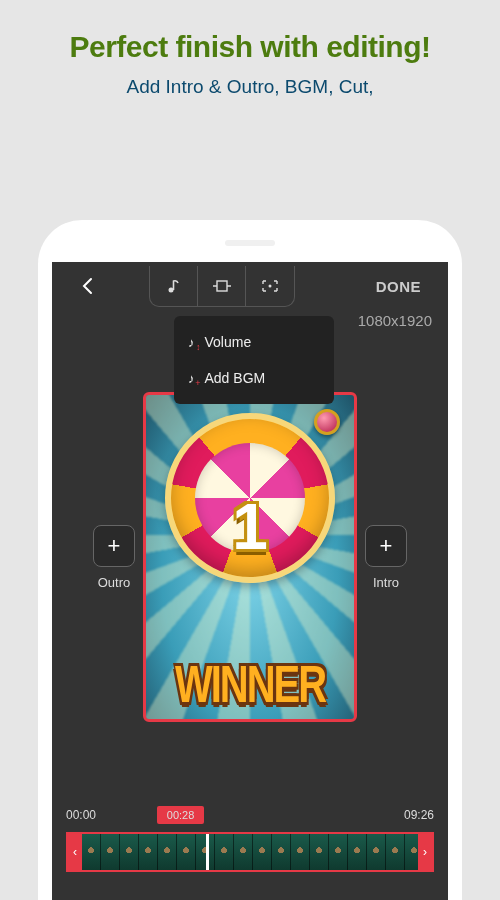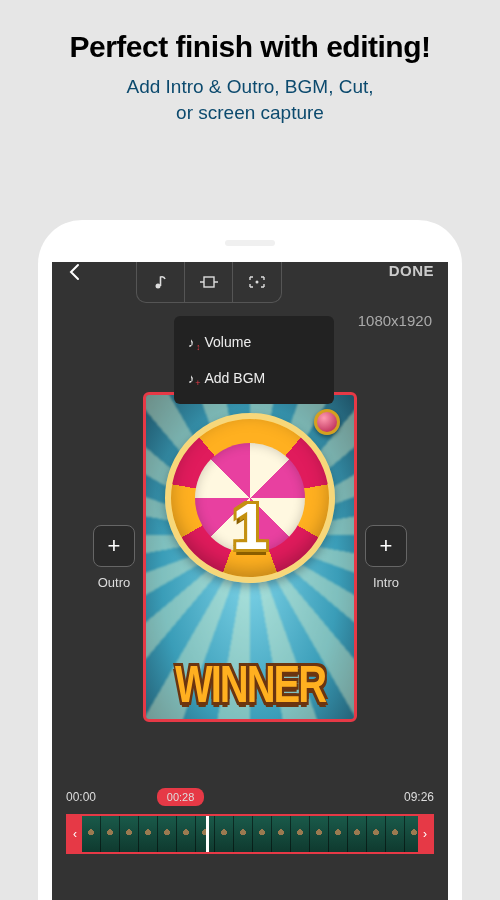--- a/index.html
+++ b/index.html
@@ -11,21 +11,21 @@
     overflow: hidden;
     position: relative;
   }
   .promo-header {
     text-align: center;
     padding-top: 30px;
   }
   .promo-title {
     font-size: 30px;
     font-weight: 700;
-    color: #000000;
+    color: #4d7c0f;
     letter-spacing: -0.5px;
     text-align: center;
   }
   .promo-subtitle {
     font-size: 19px;
     color: #0c4a6e;
     line-height: 1.35;
     margin-top: 10px;
   }
   .phone-frame {
@@ -52,23 +52,23 @@
   .screen {
     width: 100%;
     height: 640px;
     background: #333333;
     color: #fff;
     position: relative;
     overflow: hidden;
   }
   .toolbar {
     display: flex;
-    align-items: flex-start;
+    align-items: center;
     height: 48px;
-    padding: 0 14px;
+    padding: 0 27px;
   }
   .back-arrow {
     color: #fff;
     font-size: 20px;
   }
   .tool-group {
     display: flex;
     margin-left: 50px;
     border: 1px solid #555;
     border-top: none;
@@ -270,36 +270,36 @@
       2px -2px 0 #6b3510,
       -2px 2px 0 #6b3510,
       2px 2px 0 #6b3510,
       0 4px 0 #6b3510;
     font-family: Impact, sans-serif;
     transform: scaleY(1.3);
   }
 
   .timeline-area {
     position: absolute;
-    bottom: 48px;
+    bottom: 30px;
     left: 0;
     right: 0;
     padding: 0 14px;
   }
   .time-labels {
     display: flex;
     align-items: center;
     font-size: 12px;
     color: #ddd;
     margin-bottom: 8px;
   }
   .time-cur {
     background: #e63946;
     padding: 3px 10px;
-    border-radius: 8px;
+    border-radius: 2px;
     font-size: 11px;
     margin: 0 auto;
     position: relative;
     left: -26px;
   }
   .time-end { margin-left: auto; }
   .timeline-track {
     height: 40px;
     border: 2px solid #e63946;
     background: #1a5a4a;
@@ -359,21 +359,20 @@
   }
   svg { display: block; }
 </style>
 </head>
 <body>
 
 <div class="promo-header">
   <div class="promo-title">Perfect finish with editing!</div>
   <div class="promo-subtitle">
     <span>Add Intro &amp; Outro, BGM, Cut,</span><br>
-    <span>or screen capture</span>
   </div>
 </div>
 
 <div class="phone-frame">
   <div class="speaker"></div>
   <div class="screen">
 
     <div class="toolbar">
       <div class="back-arrow">
         <svg width="20" height="20" viewBox="0 0 20 20">

